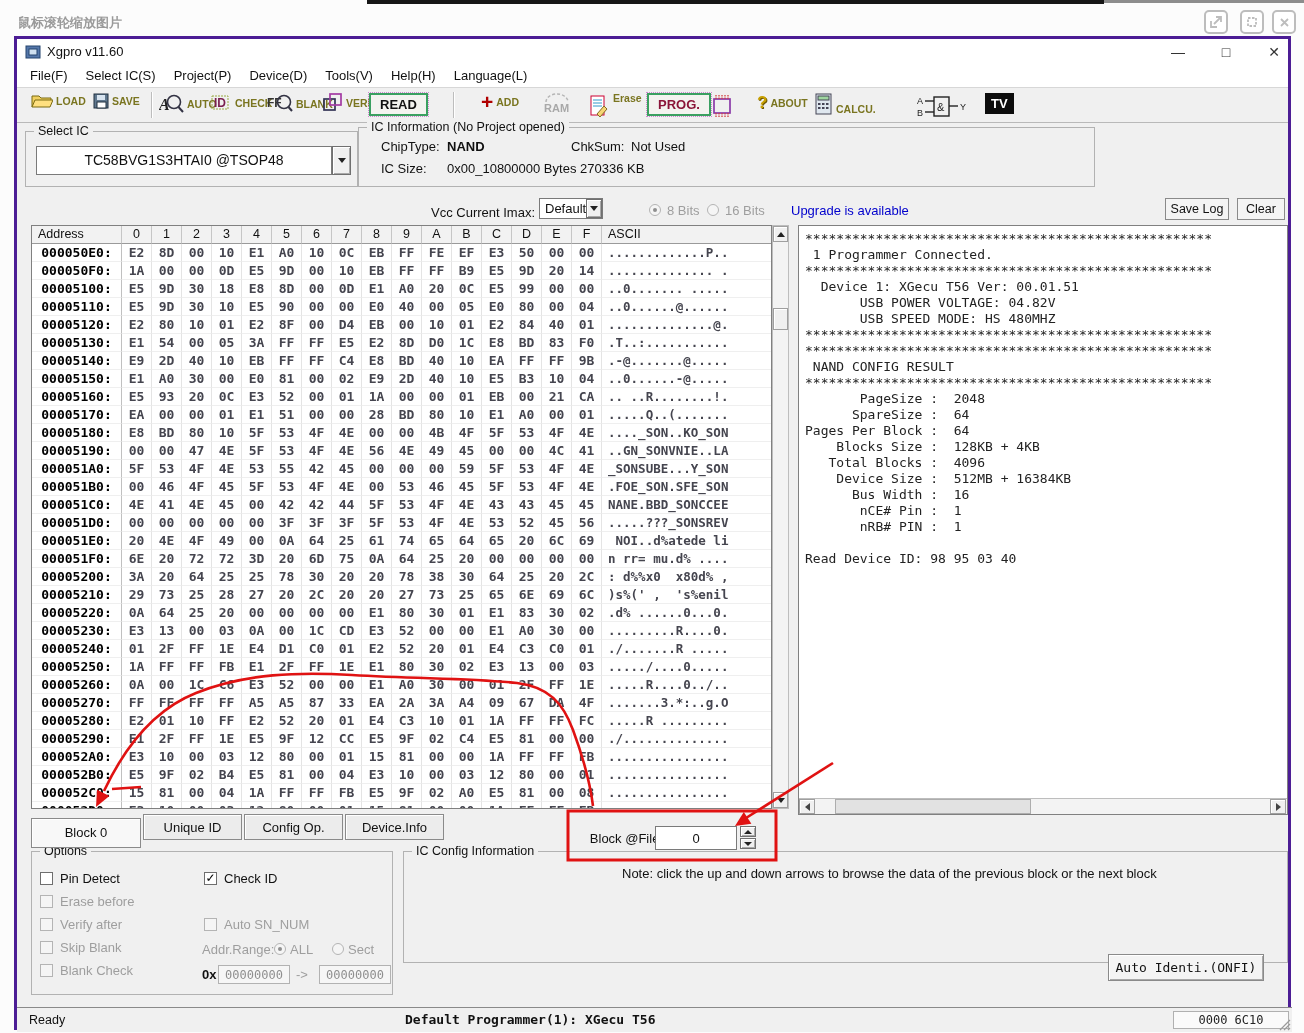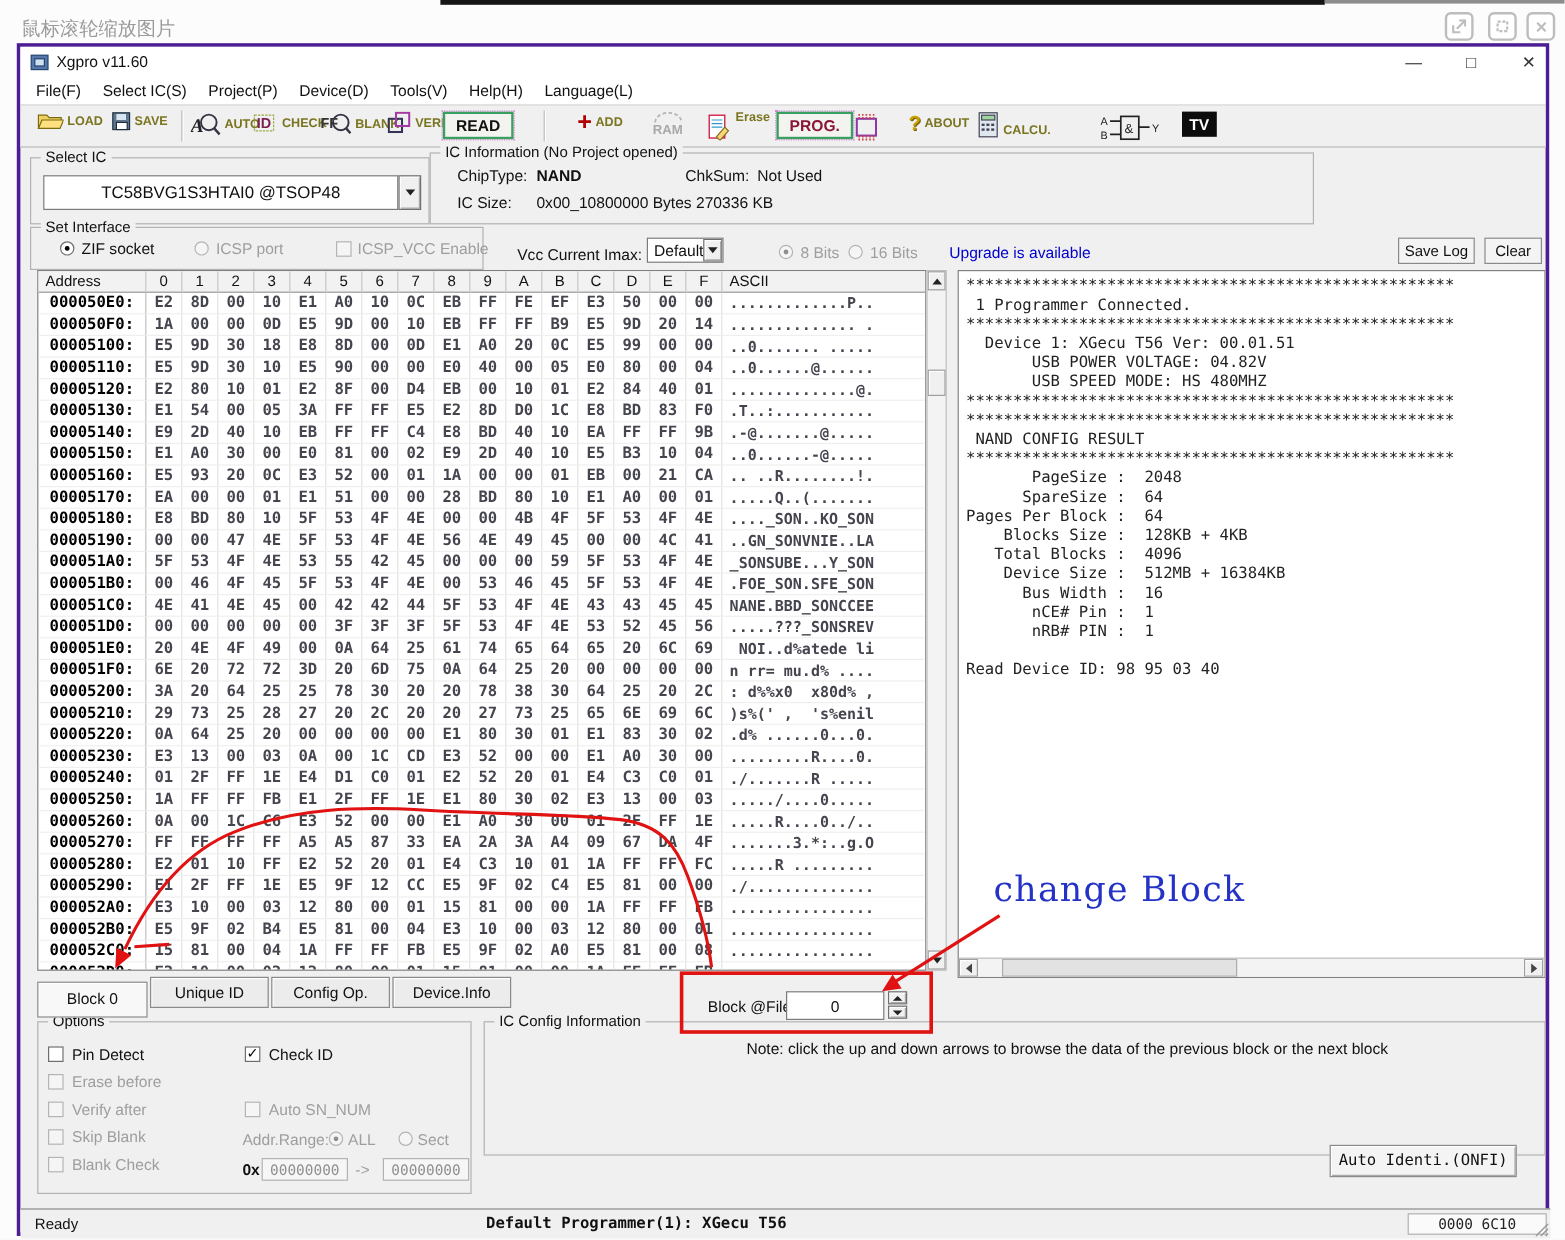--- a/index.html
+++ b/index.html
@@ -1,20 +1,20 @@
 <!DOCTYPE html>
 <html><head>
 <meta charset="utf-8">
 <style>
   * { margin:0; padding:0; box-sizing:border-box; }
   body { font-family:"Liberation Sans", sans-serif; background:#fdfdfd; }
   .page { position:relative; width:1304px; height:1033px; background:#fcfcfc; overflow:hidden; }
 
   
-  .outer-title { position:absolute; left:18px; top:14px; font-size:16px; color:#9a9a9a; }
+  .outer-title { position:absolute; left:18px; top:14px; font-size:13px; color:#9a9a9a;font-weight:bold; }
   .strip-black { position:absolute; left:367px; top:0; width:737px; height:4px; background:#161616; }
   .strip-grey  { position:absolute; left:1104px; top:0; width:200px; height:3px; background:#8d8d8d; }
   .viewer-btn { position:absolute; top:10px; width:24px; height:24px; border:2px solid #bdbdbd; border-radius:5px; color:#bdbdbd; display:flex; align-items:center; justify-content:center; font-size:12px; font-weight:bold; background:#fff; }
 
   
   .app { position:absolute; left:14px; top:36px; width:1277px; height:994px; background:#f0f0f0; border:3px solid #4c1d95; }
   .titlebar { position:absolute; left:0; top:0; width:100%; height:26px; background:#ffffff; }
   .app-icon { position:absolute; left:8px; top:5px; }
   .app-title { position:absolute; left:30px; top:5px; font-size:13px; color:#111; }
   .winbtn { position:absolute; top:2px; width:30px; height:22px; text-align:center; font-size:14px; color:#333; line-height:22px; }
@@ -74,21 +74,21 @@
   
   .logpanel { position:absolute; left:781px; top:186px; width:490px; height:590px; background:#fff; border:1px solid #808080; overflow:hidden; }
   .logtext { position:absolute; left:6px; top:5px; font-family:"DejaVu Sans Mono", monospace; font-size:13px; line-height:16px; color:#222; white-space:pre; }
   .hsb { position:absolute; left:0; bottom:0; width:488px; height:16px; background:#f3f3f3; border-top:1px solid #bdbdbd; }
   .hsb .sb-btn { top:0; height:15px; width:16px; }
   .hsb-thumb { position:absolute; left:36px; top:0; width:196px; height:15px; background:#e2e2e2; border:1px solid #adadad; }
 
   
   .tabbar { position:absolute; left:14px; top:775px; height:34px; display:flex; align-items:flex-start; }
   .tab { width:99px; height:26px; background:#ececec; border:1px solid #8a8a8a; box-shadow:inset 1px 1px 0 #fff; font-size:13px; text-align:center; line-height:25px; color:#111; margin-right:2px; }
-  .tab.active { width:92px; height:30px; margin-top:4px; background:#f8f8f8; line-height:28px; z-index:2; }
+  .tab.active { width:110px; height:30px; margin-top:4px; background:#f8f8f8; line-height:28px; z-index:2; }
 
   
   .blocknav-label { position:absolute; left:558px; top:792px; width:88px; font-size:13px; color:#111; text-align:right; }
   .blocknav-input { position:absolute; left:638px; top:787px; width:82px; height:24px; border:1px solid #7a7a7a; background:#fff; text-align:center; font-size:13px; color:#111; font-family:"Liberation Sans", sans-serif; }
   .spin { position:absolute; left:723px; width:16px; height:11px; }
 
   .rangeinput { position:absolute; width:72px; height:19px; border:1px solid #b2b2b2; background:#f6f6f6; color:#8f8f8f; font-family:"DejaVu Sans Mono", monospace; font-size:12px; text-align:center; }
 
   .note-text { position:absolute; font-size:13px; color:#111; white-space:nowrap; }
   .mono-btn { font-family:"DejaVu Sans Mono", monospace; font-size:13px; }
@@ -274,29 +274,20 @@
       <span class="grouplabel">IC Information (No Project opened)</span>
       <span class="lbl" style="left:22px; top:11px;">ChipType:</span>
       <span class="lbl" style="left:88px; top:11px; font-weight:bold;">NAND</span>
       <span class="lbl" style="left:212px; top:11px;">ChkSum:</span>
       <span class="lbl" style="left:272px; top:11px;">Not Used</span>
       <span class="lbl" style="left:22px; top:33px;">IC Size:</span>
       <span class="lbl" style="left:88px; top:33px;">0x00_10800000 Bytes 270336 KB</span>
     </div>
 
 
-    <div class="groupbox" style="left:8px; top:150px; width:378px; height:36px;">
-      <span class="grouplabel">Set Interface</span>
-      <span class="rb on" style="left:24px; top:11px;"></span>
-      <span class="lbl" style="left:42px; top:10px;">ZIF socket</span>
-      <span class="rb dis" style="left:136px; top:11px;"></span>
-      <span class="lbl dis" style="left:154px; top:10px;">ICSP port</span>
-      <span class="cb dis" style="left:254px; top:11px;"></span>
-      <span class="lbl dis" style="left:272px; top:10px;">ICSP_VCC Enable</span>
-    </div>
 
     <span class="lbl" style="left:414px; top:166px;">Vcc Current Imax:</span>
     <div style="position:absolute; left:522px; top:159px; width:64px; height:21px; background:#fff; border:1px solid #7a7a7a;">
       <span class="lbl" style="left:5px; top:2px;">Default</span>
       <div class="btn3d" style="position:absolute; right:0; top:0; width:16px; height:19px;">
           <span class="tri-down"></span>
         </div>
     </div>
     <span class="rb dis on" style="left:632px; top:165px;"></span>
     <span class="lbl dis" style="left:650px; top:164px;">8 Bits</span>
@@ -1067,21 +1058,20 @@
     <div class="statusbar">
       <span class="lbl" style="left:12px; top:5px; font-size:12.5px;">Ready</span>
       <span class="lbl" style="left:388px; top:4px; font-family:'DejaVu Sans Mono', monospace; font-weight:bold; font-size:13px;">Default Programmer(1): XGecu T56</span>
       <span class="status-right-box">0000 6C10</span>
       <svg width="12" height="12" style="position:absolute; right:1px; bottom:1px;">
           <path d="M11 1 L1 11 M11 5 L5 11 M11 9 L9 11" stroke="#9a9a9a" stroke-width="1.2"></path>
         </svg>
     </div>
   </div>
 
-  <div class="anno-text">change Block</div>
   <svg class="anno-svg" width="1304" height="1033">
     <path d="M104,791 C120,757 148,712 196,693 C245,673 300,672 352,675 C420,679 472,678 517,683 C549,687 563,703 573,730 C583,757 590,782 593,806" stroke="#e01212" stroke-width="2.6" fill="none"></path>
     <polygon points="96,807 97,789.7 109.4,796" fill="#e01212"></polygon>
     <path d="M112,789 L141,787" stroke="#e01212" stroke-width="2.6" fill="none"></path>
     <rect x="568" y="811" width="208" height="49" fill="none" stroke="#e01212" stroke-width="3"></rect>
     <line x1="833" y1="763" x2="746" y2="818" stroke="#e01212" stroke-width="2.6"></line>
     <polygon points="735,826 743.8,812 751.4,823.8" fill="#e01212"></polygon>
   </svg>
 </div>
 

